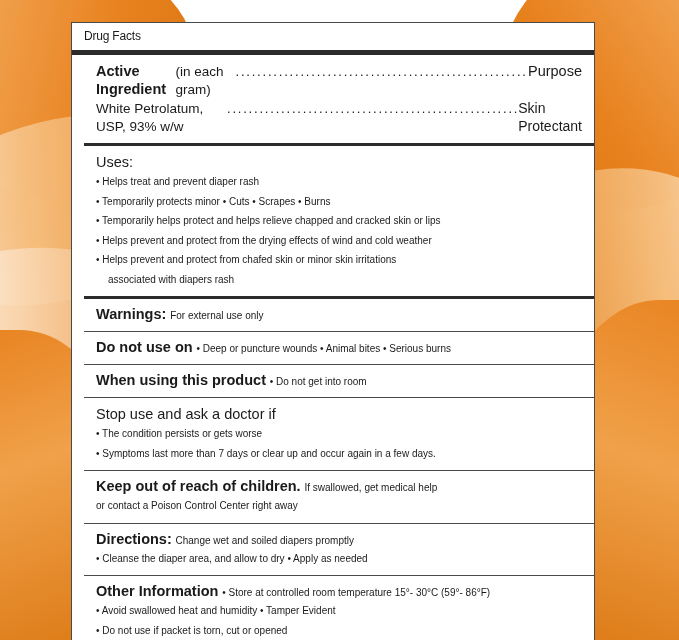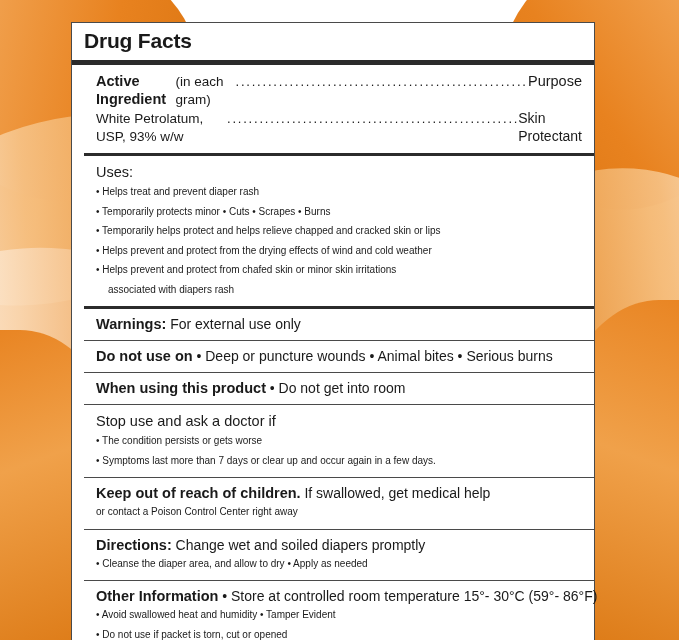--- a/index.html
+++ b/index.html
@@ -102,22 +102,22 @@
     border: 1px solid #4a4a4a;
     box-sizing: border-box;
     z-index: 2;
     color: #1a1a1a;
   }
   .title-row {
     padding: 6px 12px 7px 12px;
     border-bottom: 5px solid #2b2b2b;
   }
   .title {
-    font-size: 21px;
-    font-weight: bold;
+    font-size: 12px;
+    font-weight: normal;
     letter-spacing: -0.2px;
   }
   .section {
     padding: 7px 12px 7px 12px;
     border-bottom: 1px solid #4a4a4a;
     margin-left: 12px;
   }
   .section.thick {
     border-bottom: 3px solid #2b2b2b;
   }
@@ -154,21 +154,21 @@
     line-height: 19.5px;
   }
   .indent {
     padding-left: 12px;
   }
   .inline-head {
     font-weight: bold;
     font-size: 14.5px;
   }
   .inline-text {
-    font-size: 14px;
+    font-size: 10px;
   }
 </style>
 </head>
 <body>
 
 <div class="bg">
   <div class="bg-left"></div>
   <div class="bg-left-swoosh1"></div>
   <div class="bg-left-swoosh2"></div>
   <div class="bg-left-swoosh3"></div>

